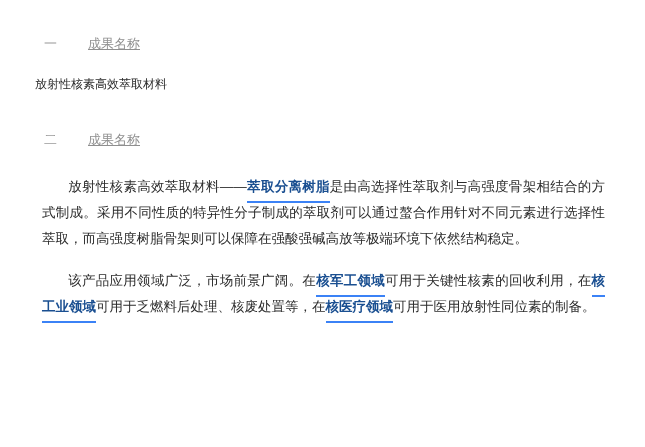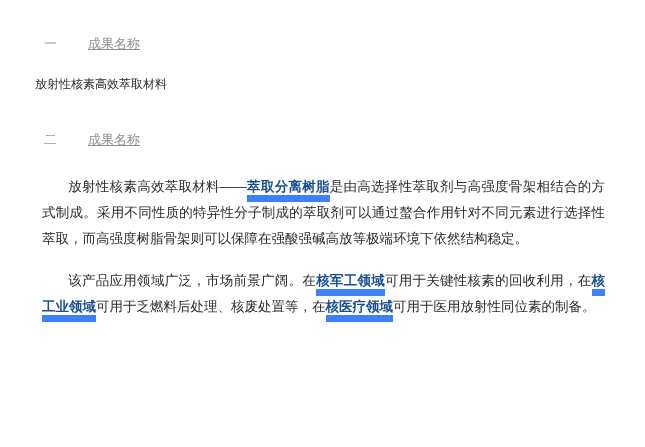--- a/index.html
+++ b/index.html
@@ -80,22 +80,22 @@
     color: #2b2b2b;
     text-align: justify;
     text-justify: inter-ideograph;
   }
   .para.first { margin-top: 24px; }
   .para.second { margin-top: 16px; }
   .indent { display: inline-block; width: 26px; }
   .kw {
     color: #1a4f91;
     font-weight: bold;
-    border-bottom: 7px solid #3b82f6;
-    padding-bottom: 1px;
+    border-bottom: 2px solid #3b82f6;
+    padding-bottom: 7px;
   }
 </style>
 </head>
 <body>
 
 <div class="page">
 
 
   <div class="section-head sec1">
     <span class="num">一</span>

